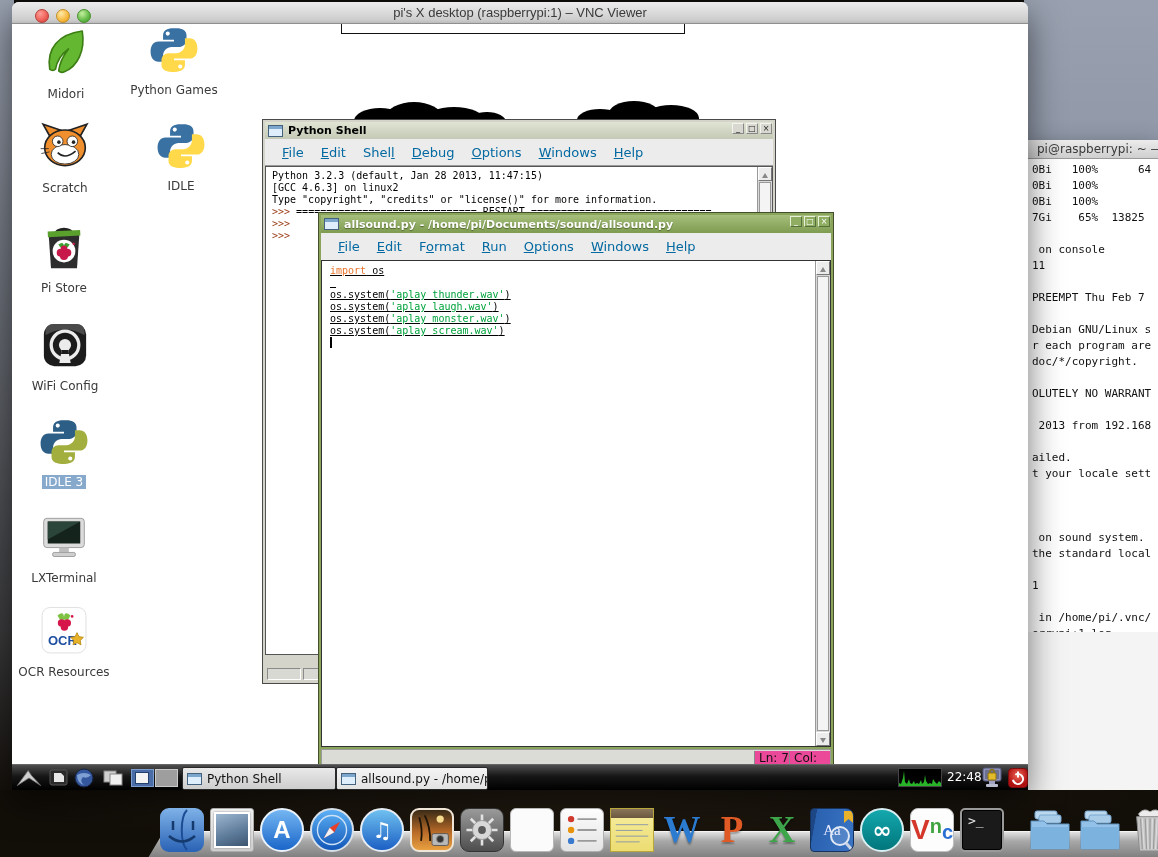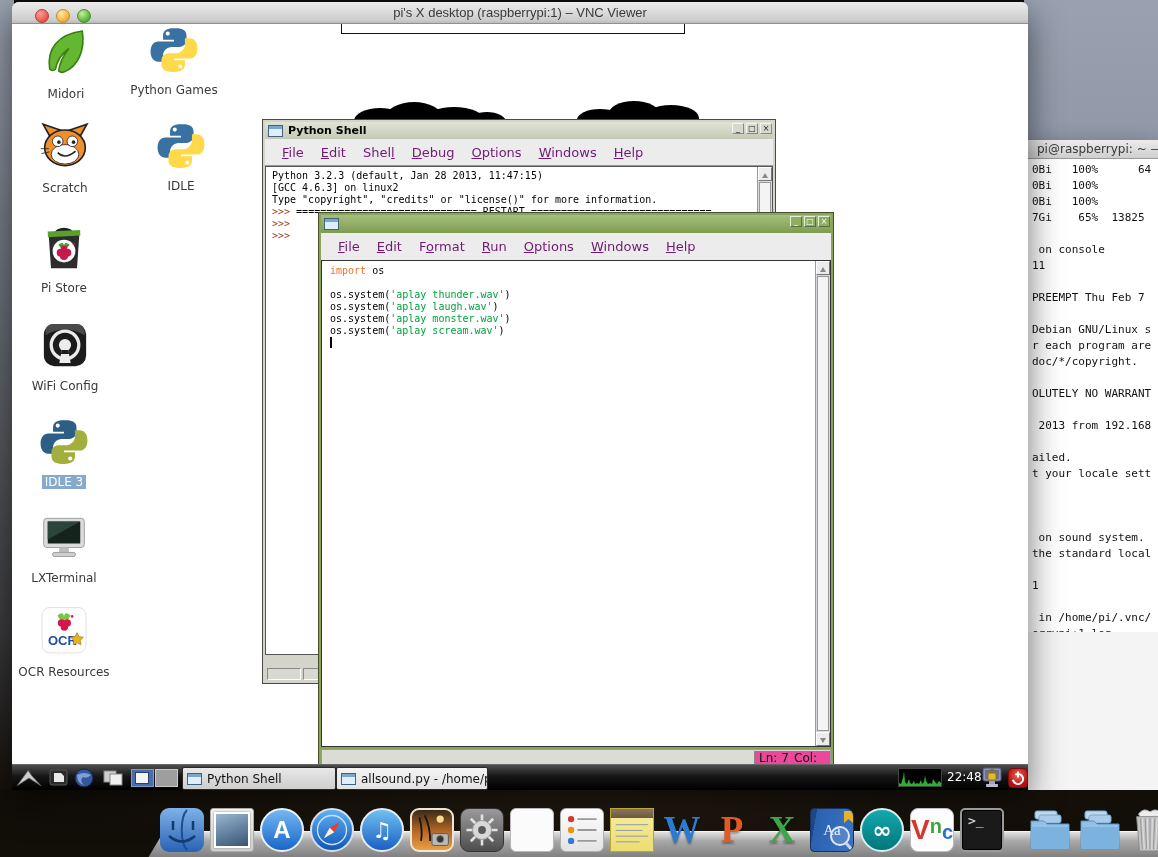--- a/index.html
+++ b/index.html
@@ -50,21 +50,21 @@
   
   #white-box{background:#fff;border:1px solid #111;}
   .cloud{fill:#000;}
 
   
   .xwin{position:absolute;border:1px solid #4a4a4a;}
   .xwin .ttext{font-weight:bold;font-size:11px;line-height:17px;white-space:nowrap;overflow:hidden;}
   .winbtns{position:absolute;right:3px;top:3px;display:flex;gap:2px;}
   .wbtn{width:12px;height:11px;font-size:8px;line-height:10px;text-align:center;box-sizing:border-box;}
   .menubar{display:flex;align-items:center;background:#ececec;border-bottom:1px solid #9a9a9a;
-    font-size:13px;color:#701a75;}
+    font-size:13px;color:#0369a1;}
   .menu-item{margin-left:17px;white-space:nowrap;}
   .menu-item u{text-decoration:underline;}
 
   
   #shell-win{background:#d4d4ca;padding:2px;}
   #shell-title{background:linear-gradient(#e0e4d4,#c4cab6);height:17px;display:flex;align-items:center;}
   #shell-win .wbtn{background:#d8d8d0;border:1px solid #f4f4ee;border-right-color:#888;border-bottom-color:#888;color:#222;}
   .win-glyph{width:13px;height:10px;background:#dfeefd;border:1px solid #44617e;margin:0 5px 0 3px;}
   .win-glyph i{display:block;height:3px;background:#7da6cc;}
   #shell-menubar{height:26px;}
@@ -86,21 +86,21 @@
      border-bottom-color:#fff;border-right-color:#fff;box-sizing:border-box;}
 
   
   #editor-win{background:#8aa45c;padding:2px;border:1px solid #44502c;}
   #editor-title{background:linear-gradient(#a6bf7c,#7e9c50);height:18px;display:flex;align-items:center;}
   #editor-title .ttext{color:#fff;text-shadow:0 1px 1px #51652f;}
   #editor-win .wbtn{background:#8fae62;border:1px solid #e9f0da;border-right-color:#55703a;border-bottom-color:#55703a;color:#fff;}
   #editor-menubar{height:27px;}
   #editor-text{position:absolute;left:2px;right:2px;top:47px;bottom:21px;background:#fff;
     border:1px solid #333;overflow:hidden;}
-  #editor-text .codepane{padding:4px 0 0 8px;}
+  #editor-text .codepane{padding:4px 0 0 8px;text-decoration:underline;}
   .cursor{position:absolute;width:2px;height:11px;background:#000;}
   #editor-status{position:absolute;left:2px;right:2px;bottom:2px;height:17px;background:#dcdcd6;
     border:1px solid #9a9a9a;box-sizing:border-box;}
   .stat-cell{position:absolute;top:1px;bottom:1px;font-size:12px;line-height:14px;color:#111;
     border-left:1px solid #8a8a8a;padding:0 4px;background:#ec4899;}
 
   
   #taskbar{position:absolute;left:0;bottom:0;width:1016px;height:25px;
     background:linear-gradient(#4e4e4e,#161616 45%,#000);border-top:1px solid #666;}
   .tb-ico{position:absolute;top:1px;height:23px;display:flex;align-items:center;justify-content:center;}
@@ -317,20 +317,21 @@
           <span class="sunk" style="left:2px;width:34px;"></span>
           <span class="sunk" style="left:38px;right:2px;"></span>
         </div>
       </div>
 
       <div class="xwin" id="editor-win" style="left:306px;top:188px;width:510px;height:551px;">
         <div id="editor-title">
           <span class="win-glyph">
               <i></i>
             </span>
+          <span class="ttext">allsound.py - /home/pi/Documents/sound/allsound.py</span>
           <span class="winbtns">
             <span class="wbtn">_</span>
             <span class="wbtn">□</span>
             <span class="wbtn">×</span>
           </span>
         </div>
         <div class="menubar" id="editor-menubar">
             <span class="menu-item"><u>F</u>ile</span>
             <span class="menu-item"><u>E</u>dit</span>
             <span class="menu-item">F<u>o</u>rmat</span>

